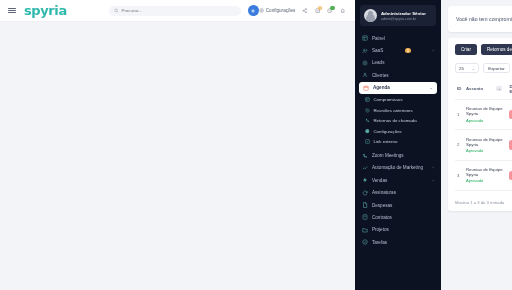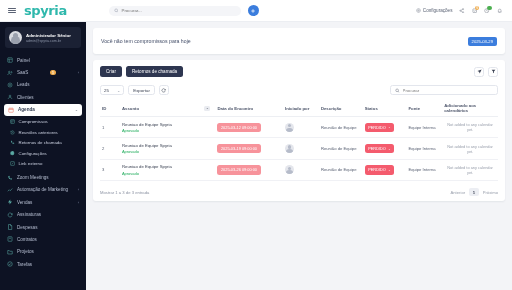--- a/index.html
+++ b/index.html
@@ -3,21 +3,21 @@
 <meta charset="utf-8">
 <style>
   * { box-sizing: border-box; margin: 0; padding: 0; }
   html, body { width: 512px; height: 290px; overflow: hidden; }
   body {
     font-family: "Liberation Sans", sans-serif;
     background: #f3f4f7;
     font-size: 5px;
     color: #3b4253;
   }
-  .app { width: 512px; height: 290px; display: flex; flex-direction: column; }
+  .app { width: 512px; height: 290px; display: flex; flex-direction: row; }
 
   
   .topbar {
     height: 22px;
     background: #ffffff;
     display: flex;
     align-items: center;
     padding: 0 8px;
     flex: 0 0 22px;
     border-bottom: 1px solid #eceef2;

